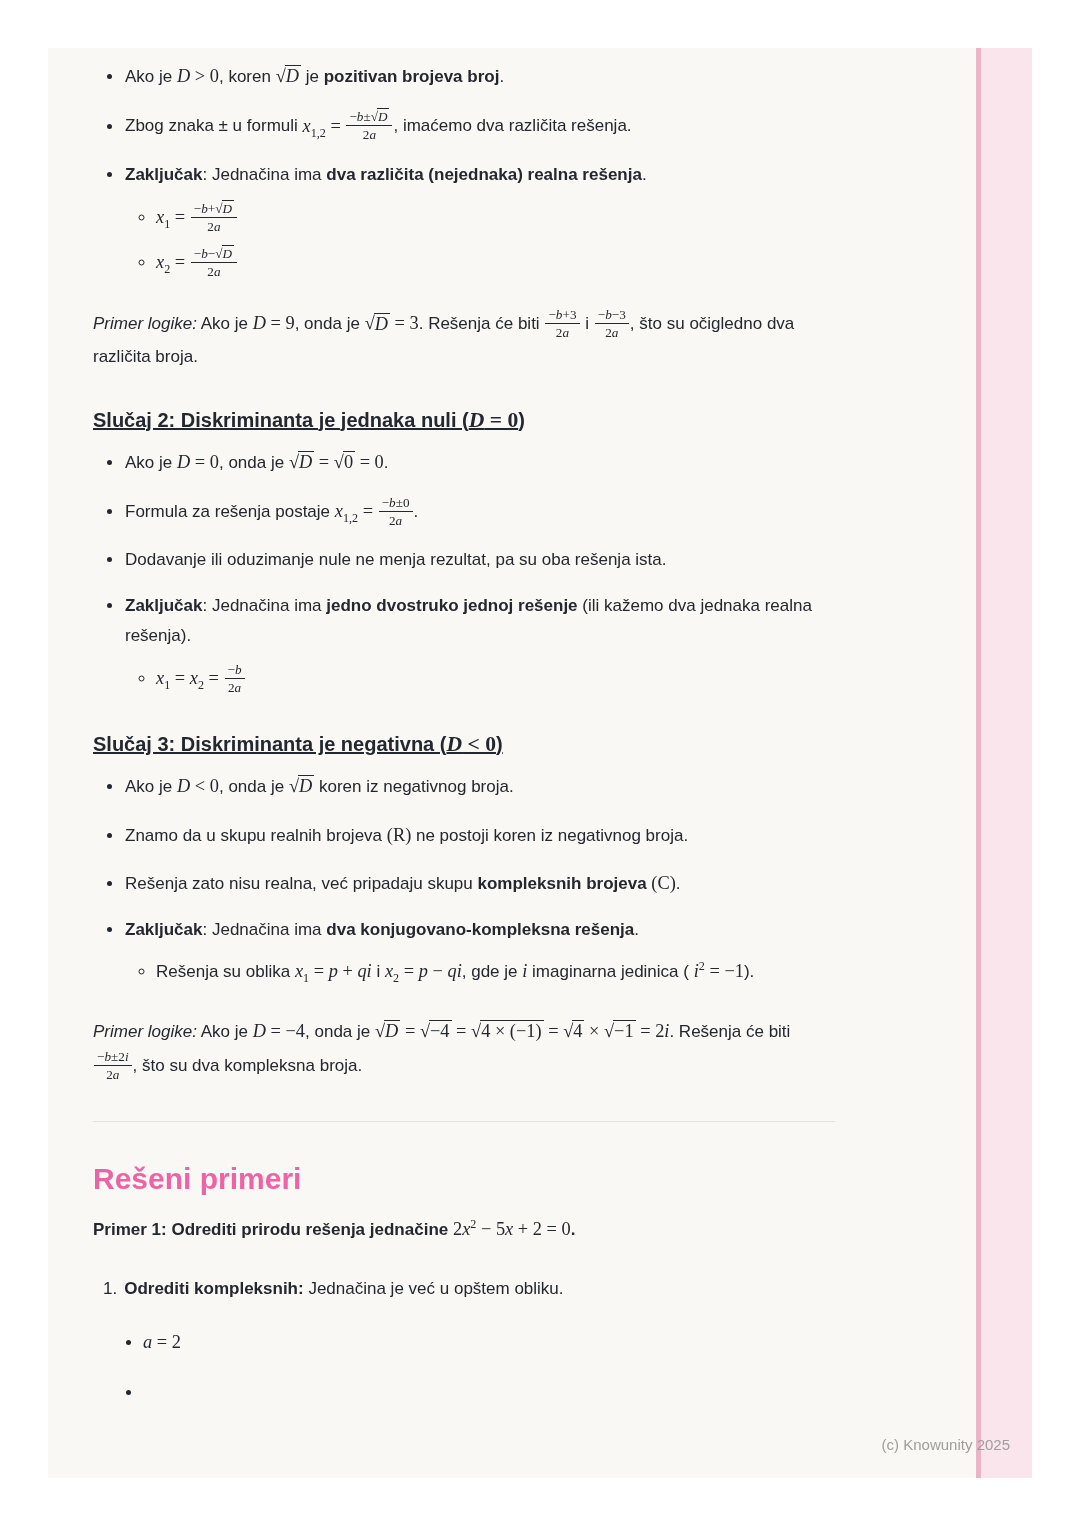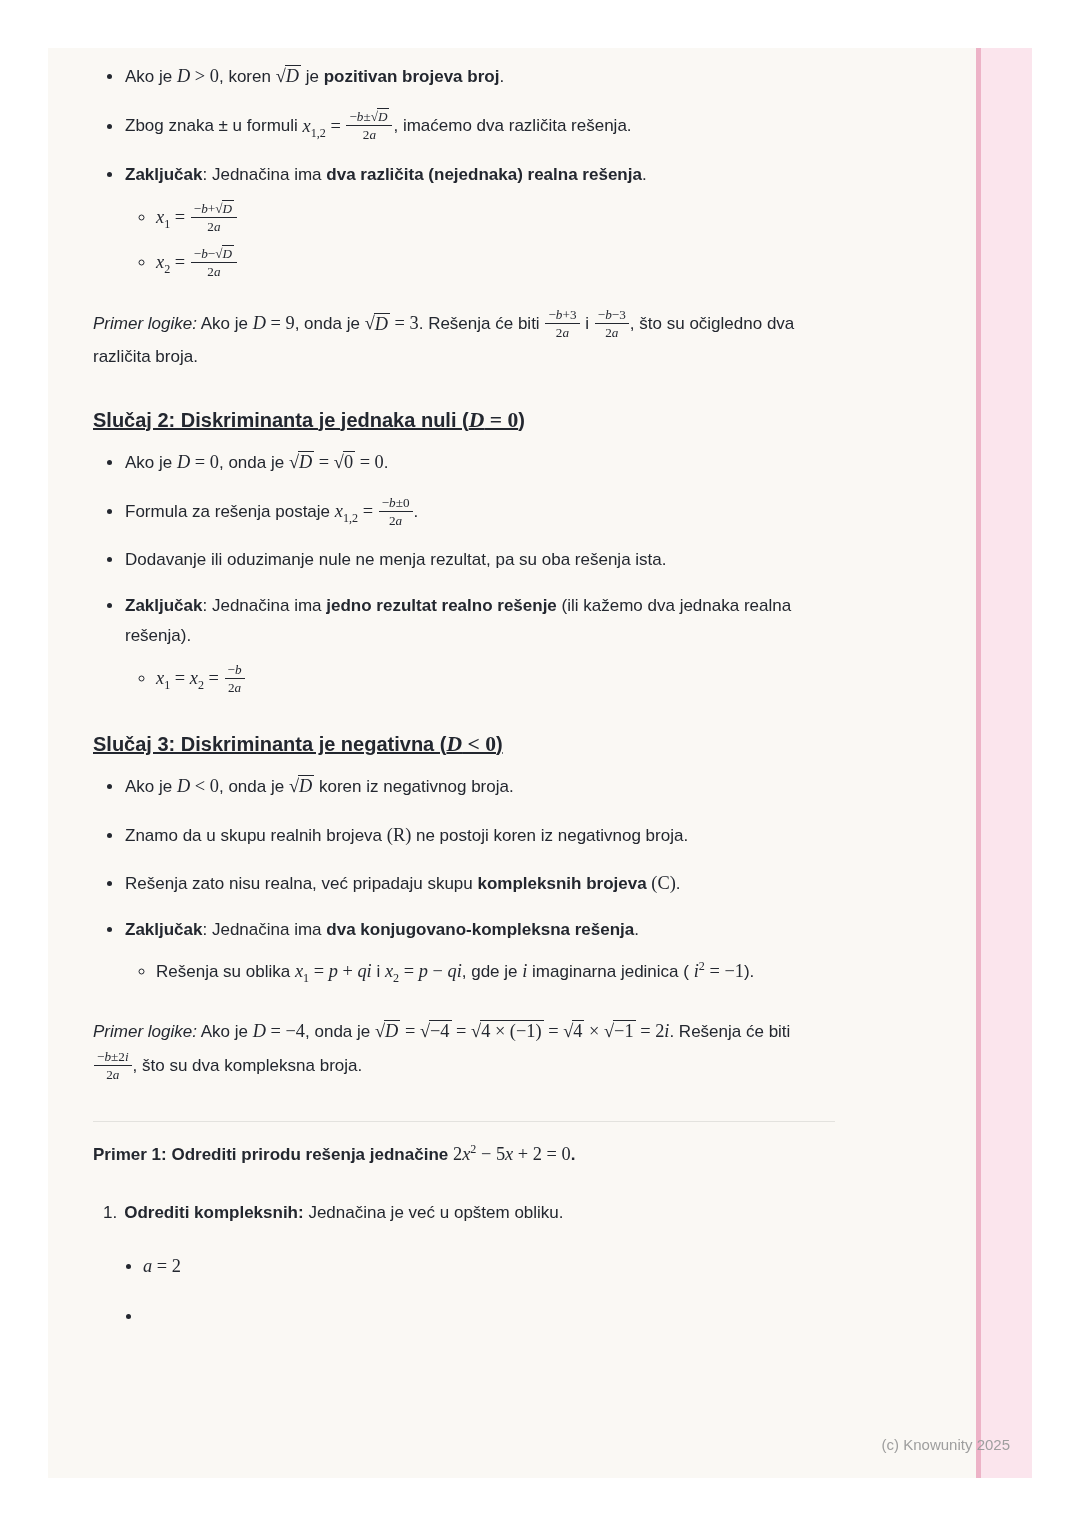--- a/index.html
+++ b/index.html
@@ -76,35 +76,36 @@
             <li><span class="math"><span class="msub"><span class="mi">x</span><sub>1</sub></span> = <span class="frac"><span class="fn">−<span class="mi">b</span>+<span class="sqrt"><span class="rsign">√</span><span class="rad"><span class="mi">D</span></span></span></span><span class="fd">2<span class="mi">a</span></span></span></span></li>
             <li><span class="math"><span class="msub"><span class="mi">x</span><sub>2</sub></span> = <span class="frac"><span class="fn">−<span class="mi">b</span>−<span class="sqrt"><span class="rsign">√</span><span class="rad"><span class="mi">D</span></span></span></span><span class="fd">2<span class="mi">a</span></span></span></span></li>
           </ul></li>
       </ul>
       <p><em>Primer logike:</em> Ako je <span class="math"><span class="mi">D</span> = 9</span>, onda je <span class="math"><span class="sqrt"><span class="rsign">√</span><span class="rad"><span class="mi">D</span></span></span> = 3</span>. Rešenja će biti <span class="math"><span class="frac"><span class="fn">−<span class="mi">b</span>+3</span><span class="fd">2<span class="mi">a</span></span></span></span> i <span class="math"><span class="frac"><span class="fn">−<span class="mi">b</span>−3</span><span class="fd">2<span class="mi">a</span></span></span></span>, što su očigledno dva različita broja.</p>
       <h3>Slučaj 2: Diskriminanta je jednaka nuli (<span class="math"><span class="mi">D</span> = 0</span>)</h3>
       <ul class="l1">
         <li>Ako je <span class="math"><span class="mi">D</span> = 0</span>, onda je <span class="math"><span class="sqrt"><span class="rsign">√</span><span class="rad"><span class="mi">D</span></span></span> = <span class="sqrt"><span class="rsign">√</span><span class="rad">0</span></span> = 0</span>.</li>
         <li>Formula za rešenja postaje <span class="math"><span class="msub"><span class="mi">x</span><sub>1,2</sub></span> = <span class="frac"><span class="fn">−<span class="mi">b</span>±0</span><span class="fd">2<span class="mi">a</span></span></span></span>.</li>
         <li>Dodavanje ili oduzimanje nule ne menja rezultat, pa su oba rešenja ista.</li>
-        <li><strong>Zaključak</strong>: Jednačina ima <strong>jedno rezultat realno rešenje</strong> (ili kažemo dva jednaka realna rešenja).<ul class="l2">
+        <li><strong>Zaključak</strong>: Jednačina ima <strong>jedno dvostruko jednoj rešenje</strong> (ili kažemo dva jednaka realna rešenja).<ul class="l2">
             <li><span class="math"><span class="msub"><span class="mi">x</span><sub>1</sub></span> = <span class="msub"><span class="mi">x</span><sub>2</sub></span> = <span class="frac"><span class="fn">−<span class="mi">b</span></span><span class="fd">2<span class="mi">a</span></span></span></span></li>
           </ul></li>
       </ul>
       <h3>Slučaj 3: Diskriminanta je negativna (<span class="math"><span class="mi">D</span> &lt; 0</span>)</h3>
       <ul class="l1">
         <li>Ako je <span class="math"><span class="mi">D</span> &lt; 0</span>, onda je <span class="math"><span class="sqrt"><span class="rsign">√</span><span class="rad"><span class="mi">D</span></span></span></span> koren iz negativnog broja.</li>
         <li>Znamo da u skupu realnih brojeva <span class="math">(R)</span> ne postoji koren iz negativnog broja.</li>
         <li>Rešenja zato nisu realna, već pripadaju skupu <strong>kompleksnih brojeva</strong> <span class="math">(C)</span>.</li>
         <li><strong>Zaključak</strong>: Jednačina ima <strong>dva konjugovano-kompleksna rešenja</strong>.<ul class="l2">
             <li>Rešenja su oblika <span class="math"><span class="msub"><span class="mi">x</span><sub>1</sub></span> = <span class="mi">p</span> + <span class="mi">q</span><span class="mi">i</span></span> i <span class="math"><span class="msub"><span class="mi">x</span><sub>2</sub></span> = <span class="mi">p</span> − <span class="mi">q</span><span class="mi">i</span></span>, gde je <span class="math"><span class="mi">i</span></span> imaginarna jedinica ( <span class="math"><span class="msup"><span class="mi">i</span><sup>2</sup></span> = −1</span>).</li>
           </ul></li>
       </ul>
       <p><em>Primer logike:</em> Ako je <span class="math"><span class="mi">D</span> = −4</span>, onda je <span class="math"><span class="sqrt"><span class="rsign">√</span><span class="rad"><span class="mi">D</span></span></span> = <span class="sqrt"><span class="rsign">√</span><span class="rad">−4</span></span> = <span class="sqrt"><span class="rsign">√</span><span class="rad">4 × (−1)</span></span> = <span class="sqrt"><span class="rsign">√</span><span class="rad">4</span></span> × <span class="sqrt"><span class="rsign">√</span><span class="rad">−1</span></span> = 2<span class="mi">i</span></span>. Rešenja će biti <span class="math"><span class="frac"><span class="fn">−<span class="mi">b</span>±2<span class="mi">i</span></span><span class="fd">2<span class="mi">a</span></span></span></span>, što su dva kompleksna broja.</p>
       <hr>
+      <h2>Rešeni primeri</h2>
       <p class="lead"><strong>Primer 1: Odrediti prirodu rešenja jednačine </strong><span class="math">2<span class="msup"><span class="mi">x</span><sup>2</sup></span> − 5<span class="mi">x</span> + 2 = 0</span><strong>.</strong></p>
       <ol class="ol1">
         <li><span class="onum">1.</span><strong>Odrediti kompleksnih:</strong> Jednačina je već u opštem obliku.<ul class="l2">
             <li><span class="math"><span class="mi">a</span> = 2</span></li>
             <li></li>
           </ul></li>
       </ol>
     </div>
   <div class="pink-bar"></div>
   <div class="watermark">(c) Knowunity 2025</div>

